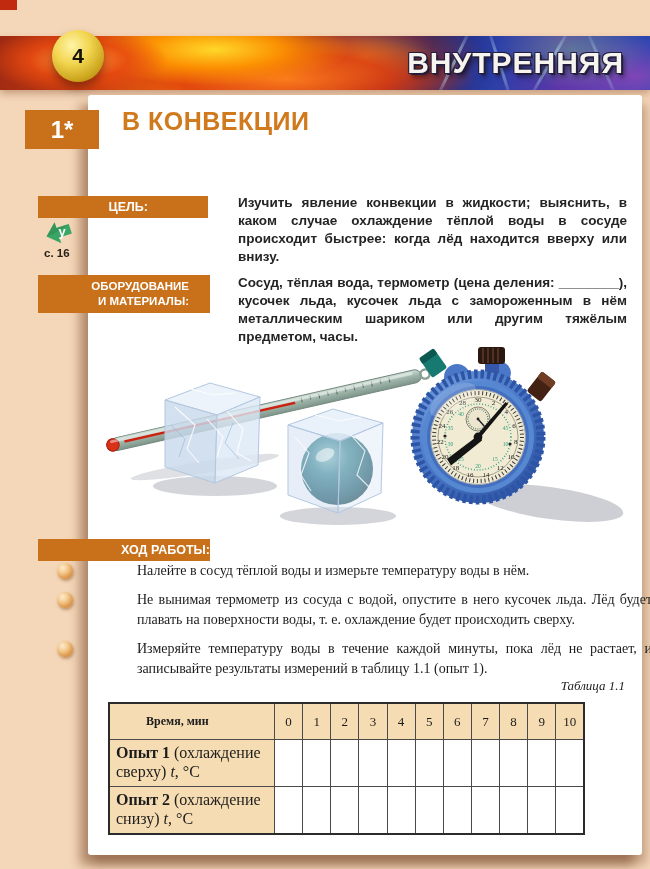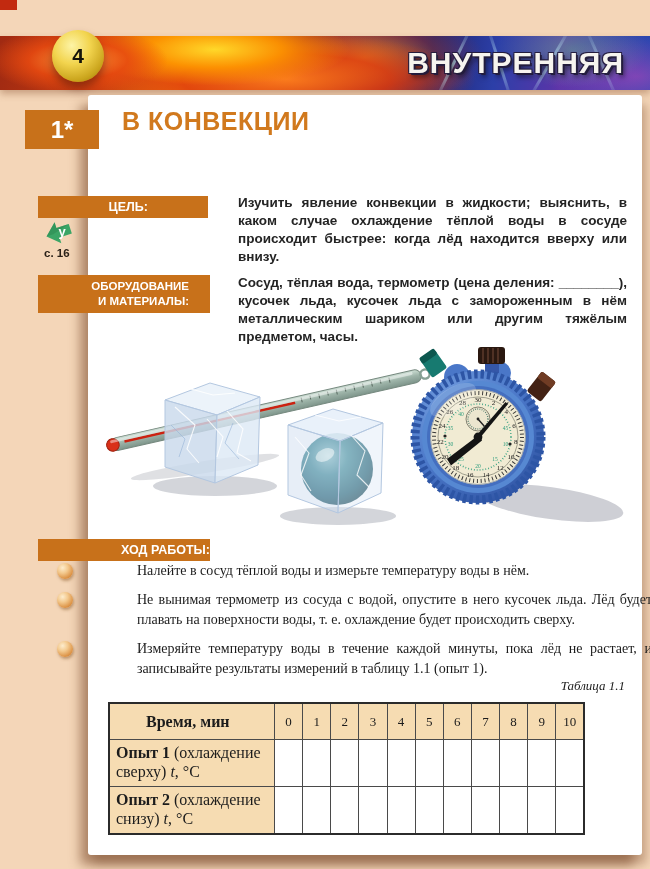--- a/index.html
+++ b/index.html
@@ -69,21 +69,21 @@
 
   .tbl-caption{position:absolute;left:108px;top:678px;width:517px;text-align:right;
     font-family:"Liberation Serif",serif;font-style:italic;font-size:13px;color:#1c1c1c;}
 
   table.meas{position:absolute;left:108px;top:702px;width:477px;border-collapse:collapse;
     table-layout:fixed;font-family:"Liberation Serif",serif;color:#1c1c1c;
     border:2px solid #2b2b2b;}
   table.meas th, table.meas td{border:1px solid #4a4a4a;padding:0;}
   table.meas .lblcol{width:122px;background:#f6dcb2;text-align:left;padding:3px 6px;}
   table.meas thead th{height:29px;background:#f6dcb2;font-weight:400;font-size:13px;}
-  table.meas thead th.lblcol{font-weight:700;font-size:16px;padding-left:36px;}
+  table.meas thead th.lblcol{font-weight:700;font-size:12px;padding-left:36px;}
   table.meas tbody td{height:40px;background:#fff;}
   table.meas tbody td.lblcol{font-size:16px;line-height:1.18;vertical-align:middle;}
   table.meas tbody td.lblcol b{font-weight:700;}
   table.meas tbody td.lblcol i{font-style:italic;}
 </style>
 </head>
 <body>
 
 <div class="stage">
 

